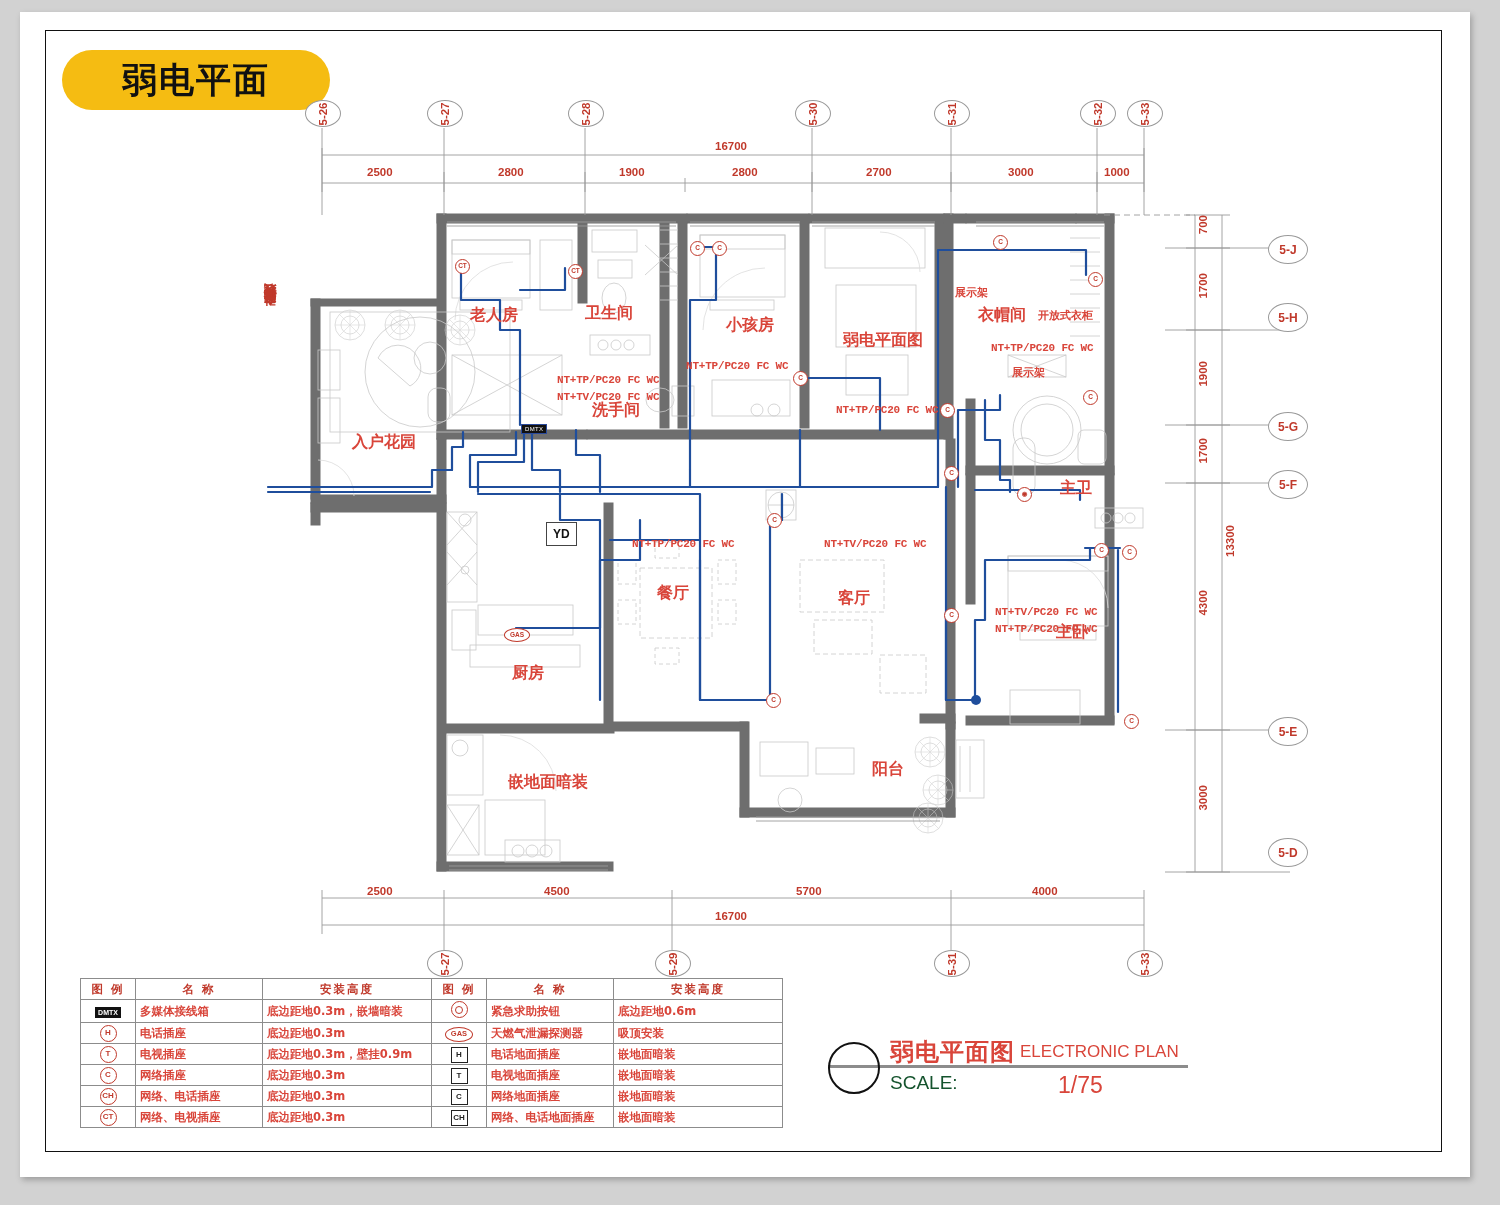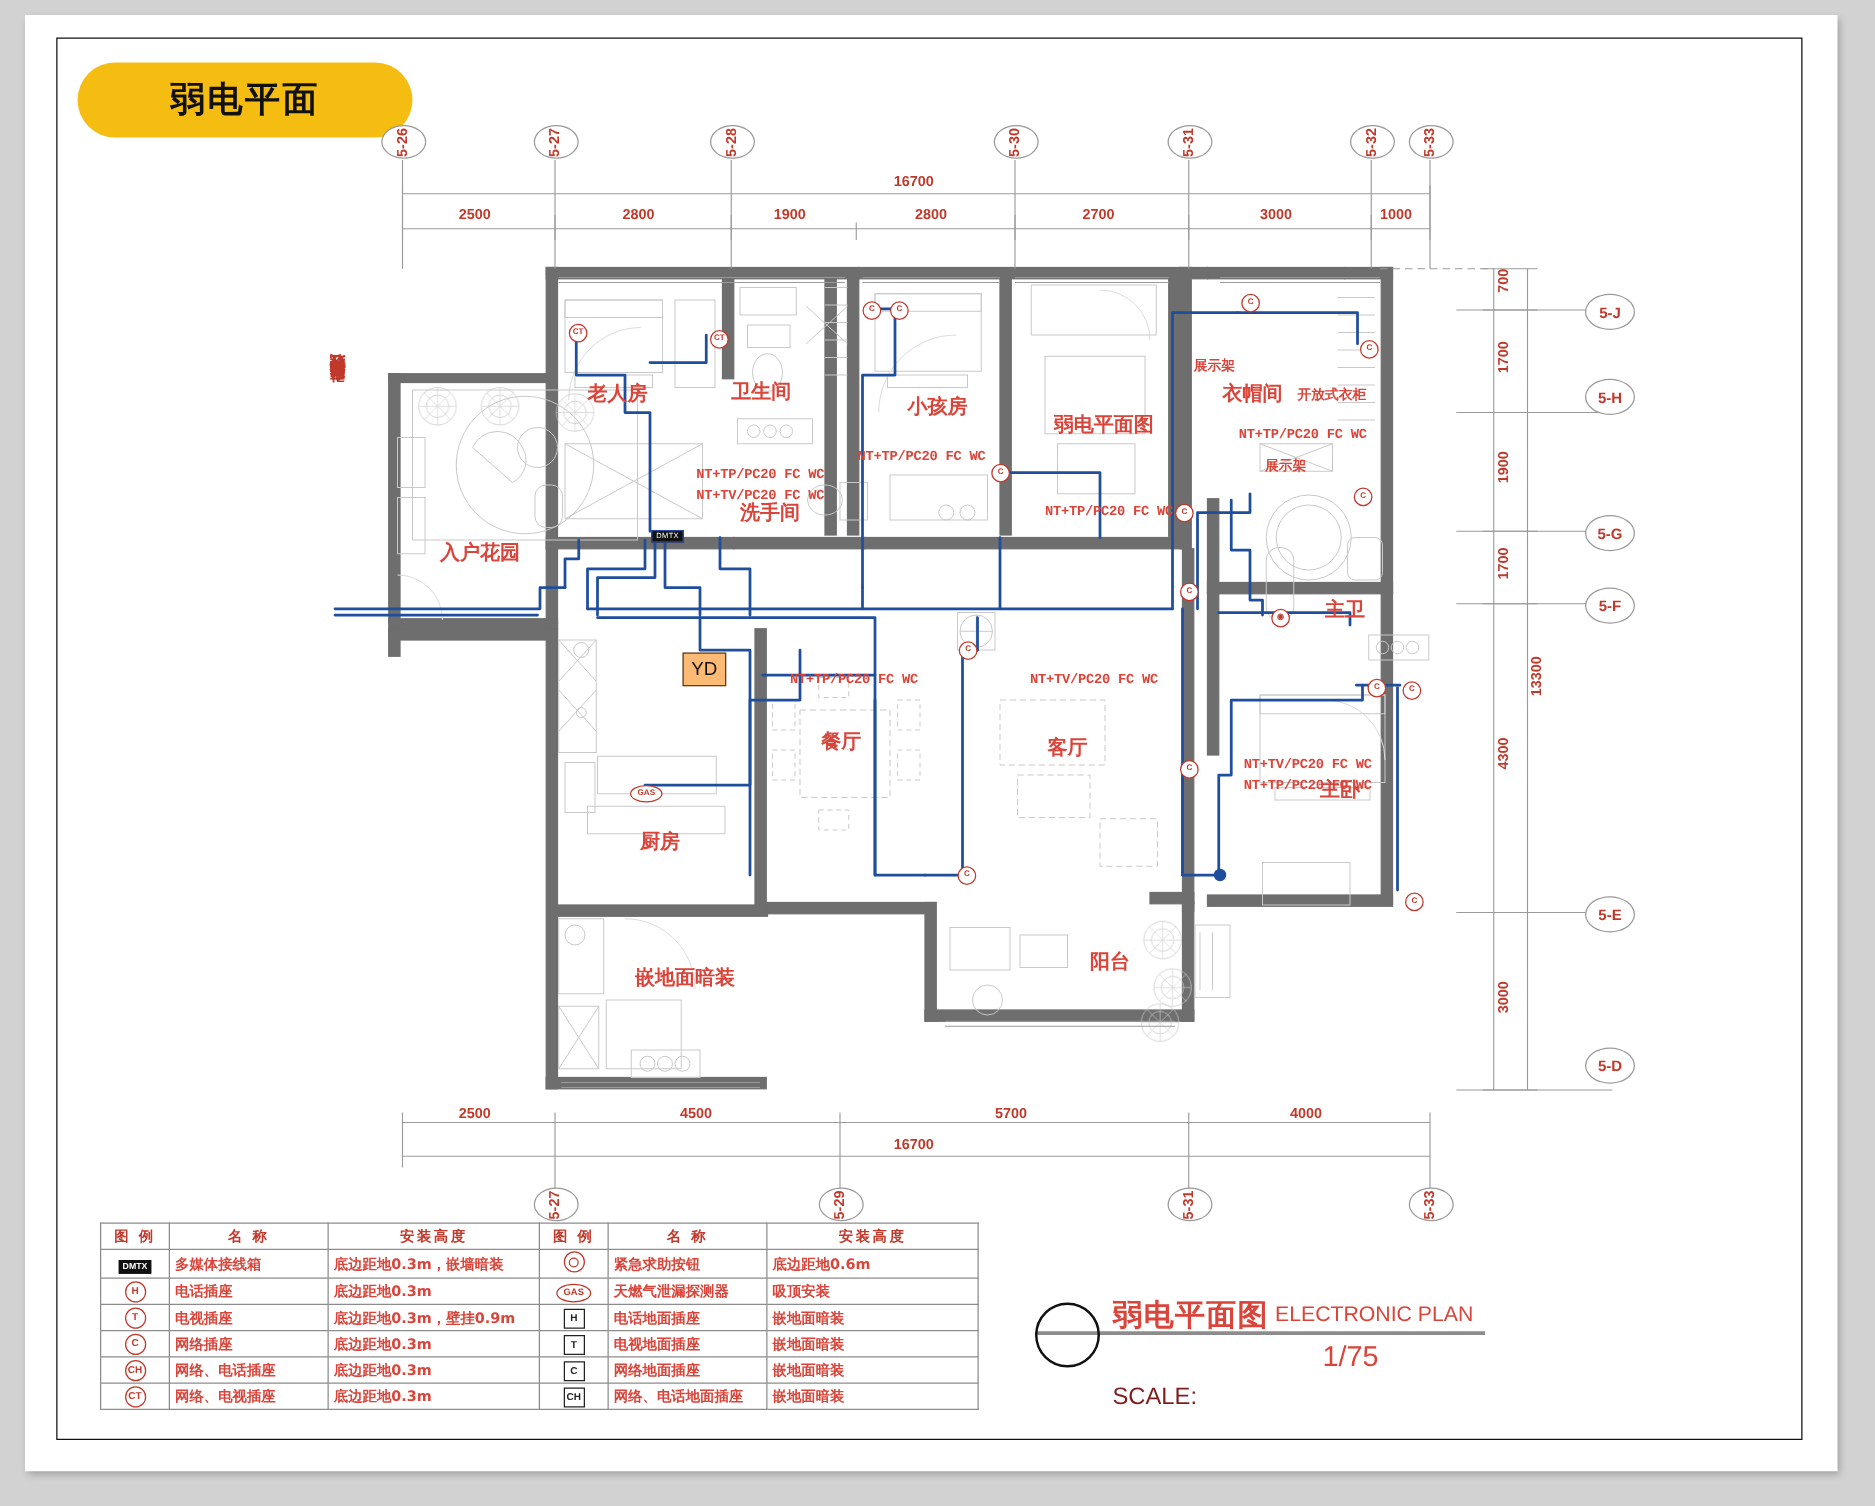--- a/index.html
+++ b/index.html
@@ -25,21 +25,21 @@
 
   
   .title-pill{
     position:absolute;left:62px;top:50px;
     width:268px;height:60px;
     background:#f5bc12;
     border-radius:30px;
     display:flex;align-items:center;justify-content:center;
   }
   .title-pill span{
-    font-size:28px;font-weight:bold;color:#111;
+    font-size:35px;font-weight:bold;color:#111;
     letter-spacing:2px;
     font-family:Liberation Serif, serif;
   }
 
   
   .vnote{
     position:absolute;
     color:#c0392b;font-size:12.5px;font-weight:bold;
     writing-mode:vertical-rl;
     transform:rotate(180deg);
@@ -167,23 +167,22 @@
     font-size:24px;font-weight:bold;color:#d9453a;
     font-family:"DejaVu Sans",sans-serif;letter-spacing:1px;
   }
   .tb-en{
     position:absolute;left:192px;top:22px;
     font-size:17px;color:#d9453a;font-weight:normal;
     font-family:"Liberation Sans",sans-serif;letter-spacing:0px;
   }
   .tb-scale{
     position:absolute;left:62px;top:52px;
-    font-size:19px;color:#7f1d1d;font-weight:normal;
-    font-family:"Liberation Sans",sans-serif;
-    margin-top:35px;
+    font-size:19px;color:#14532d;font-weight:normal;
+    font-family:"Liberation Sans",sans-serif;
   }
   .tb-val{
     position:absolute;left:230px;top:52px;
     font-size:23px;color:#d9453a;
     font-family:"Liberation Sans",sans-serif;
   }
 
   
   .dev{
     position:absolute;
@@ -201,22 +200,22 @@
     font-family:"Liberation Sans",sans-serif;font-weight:bold;
   }
   .dev-dmtx{
     position:absolute;
     border:1.3px solid #2a4a9c;background:#111;color:#fff;
     font-size:6px;padding:1px 3px;letter-spacing:0.3px;
     font-family:"Liberation Sans",sans-serif;
   }
   .dev-yd{
     position:absolute;
-    border:1.2px solid #444;background:#fdba74;color:#111;
-    font-size:15px;font-weight:normal;
+    border:1.2px solid #444;background:#ffffff;color:#111;
+    font-size:12px;font-weight:bold;
     padding:4px 6px;
     font-family:"Liberation Sans",sans-serif;
   }
 </style>
 </head>
 <body>
 
 <div class="page">
   <div class="sheet-border"></div>
 </div>

